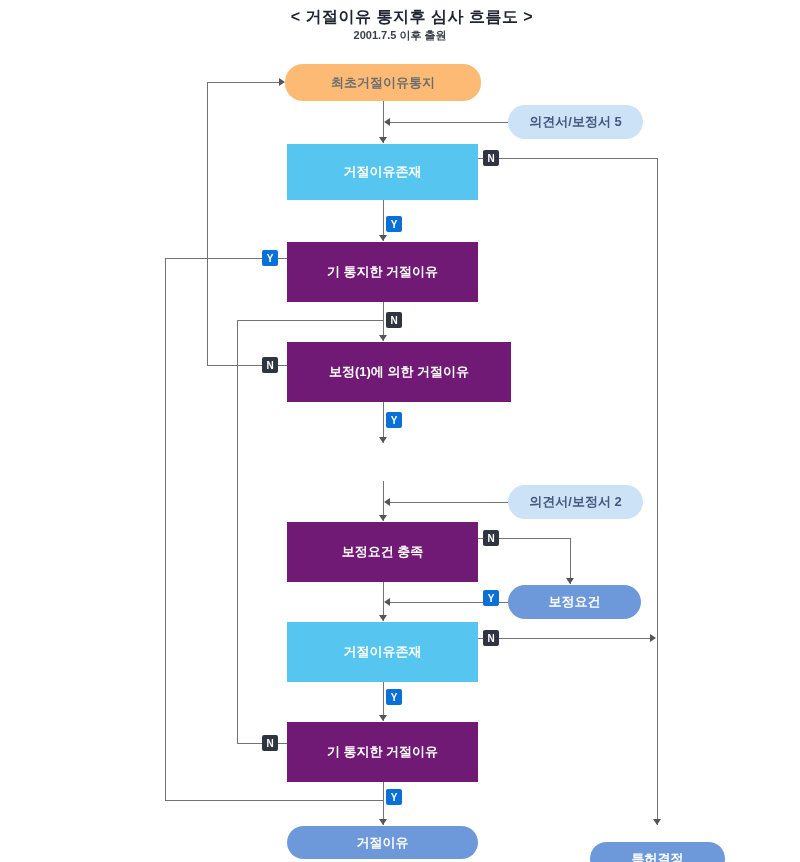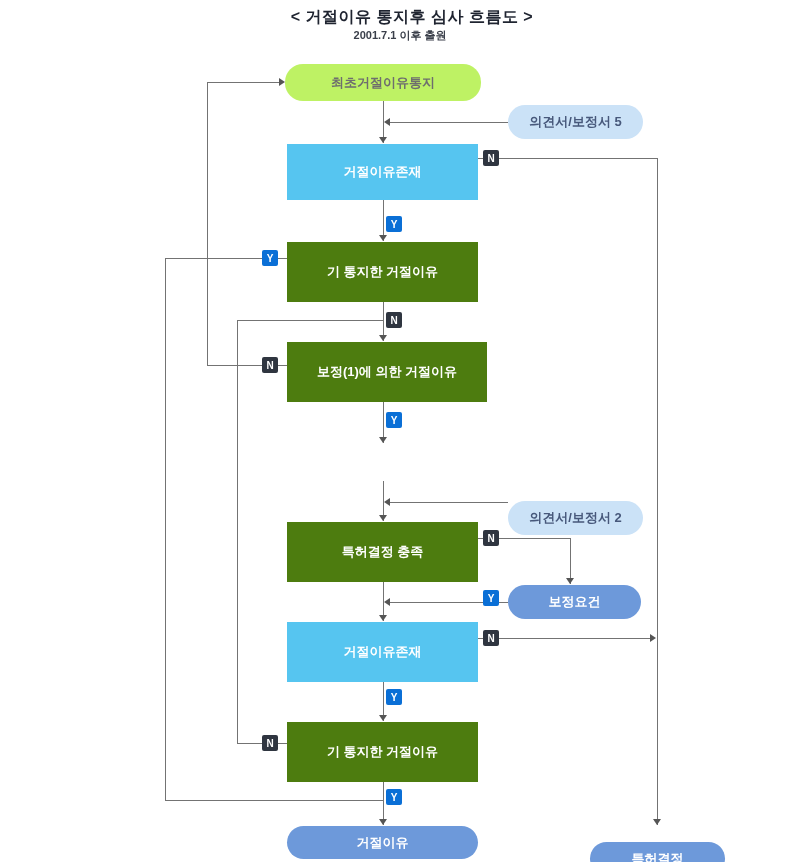--- a/index.html
+++ b/index.html
@@ -8,24 +8,24 @@
   .canvas { position:relative; width:800px; height:862px; background:#ffffff; overflow:hidden; }
 
   .title { position:absolute; top:7px; left:12px; width:100%; text-align:center;
            font-size:16px; font-weight:bold; color:#1f2430; letter-spacing:0.5px; }
   .subtitle { position:absolute; top:28px; left:0; width:100%; text-align:center;
               font-size:11px; font-weight:bold; color:#3a3f4a; }
 
   .node { position:absolute; display:flex; align-items:center; justify-content:center;
           font-size:13px; font-weight:600; text-align:center; line-height:1.2; }
   .pill { border-radius:18px; }
-  .gray     { background:#bef264; color:#6e6e6e; }
+  .gray     { background:#fdba74; color:#6e6e6e; }
   .lightblue{ background:#cbe2f7; color:#47587b; }
   .cyan     { background:#56c5f0; color:#ffffff; }
-  .blue     { background:#4d7c0f; color:#ffffff; }
+  .blue     { background:#701a75; color:#ffffff; }
   .medblue  { background:#6d99da; color:#ffffff; }
 
   .hline, .vline { position:absolute; background:#737373; }
   .hline { height:1px; }
   .vline { width:1px; }
 
   .arr { position:absolute; width:0; height:0; }
   .arr.down  { border-left:4px solid transparent; border-right:4px solid transparent; border-top:6px solid #555555; }
   .arr.left  { border-top:4px solid transparent; border-bottom:4px solid transparent; border-right:6px solid #555555; }
   .arr.right { border-top:4px solid transparent; border-bottom:4px solid transparent; border-left:6px solid #555555; }
@@ -35,21 +35,21 @@
            font-size:10px; font-weight:bold; color:#ffffff; }
   .badge.y { background:#0a6fd6; }
   .badge.n { background:#2f3540; }
 </style>
 </head>
 <body>
 
 <div class="canvas">
 
   <div class="title">&lt; 거절이유 통지후 심사 흐름도 &gt;</div>
-  <div class="subtitle">2001.7.1 이후 출원</div>
+  <div class="subtitle">2001.7.5 이후 출원</div>
 
   <div class="vline" style="left:383px;top:101px;height:42px;"></div>
   <div class="arr down" style="left:379px;top:137px;"></div>
   <div class="hline" style="left:387px;top:122px;width:121px;"></div>
   <div class="arr left" style="left:384px;top:118px;"></div>
 
   <div class="hline" style="left:478px;top:158px;width:179px;"></div>
   <div class="vline" style="left:657px;top:158px;height:667px;"></div>
   <div class="arr down" style="left:653px;top:819px;"></div>
 
@@ -111,26 +111,26 @@
   <div class="badge y" style="left:386px;top:789px;">Y</div>
 
   <div class="node pill gray" style="left:285px;top:64px;width:196px;height:37px;">최초거절이유통지</div>
 
   <div class="node pill lightblue" style="left:508px;top:105px;width:135px;height:34px;">의견서/보정서 5</div>
 
   <div class="node cyan" style="left:287px;top:144px;width:191px;height:56px;">거절이유존재</div>
 
   <div class="node blue" style="left:287px;top:242px;width:191px;height:60px;">기 통지한 거절이유</div>
 
-  <div class="node blue" style="left:287px;top:342px;width:200px;height:60px;">보정(1)에 의한 거절이유</div>
+  <div class="node blue" style="left:287px;top:342px;width:224px;height:60px;">보정(1)에 의한 거절이유</div>
 
 
-  <div class="node pill lightblue" style="left:508px;top:485px;width:135px;height:34px;margin-top:16px;">의견서/보정서 2</div>
+  <div class="node pill lightblue" style="left:508px;top:485px;width:135px;height:34px;">의견서/보정서 2</div>
 
-  <div class="node blue" style="left:287px;top:522px;width:191px;height:60px;">특허결정 충족</div>
+  <div class="node blue" style="left:287px;top:522px;width:191px;height:60px;">보정요건 충족</div>
 
   <div class="node pill medblue" style="left:508px;top:585px;width:133px;height:34px;">보정요건</div>
 
   <div class="node cyan" style="left:287px;top:622px;width:191px;height:60px;">거절이유존재</div>
 
   <div class="node blue" style="left:287px;top:722px;width:191px;height:60px;">기 통지한 거절이유</div>
 
   <div class="node pill medblue" style="left:287px;top:826px;width:191px;height:33px;">거절이유</div>
 
   <div class="node pill medblue" style="left:590px;top:826px;width:135px;height:33px;margin-top:16px;">특허결정</div>

